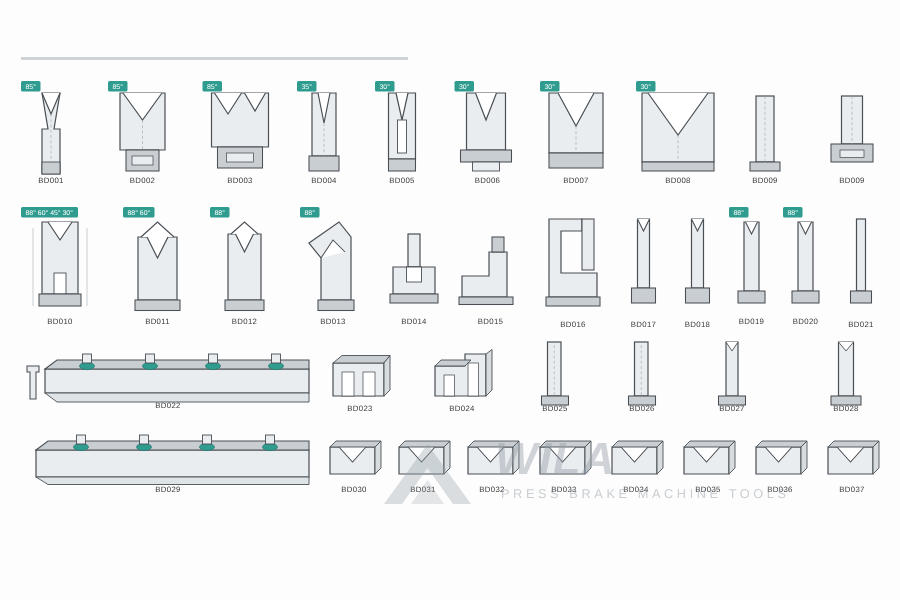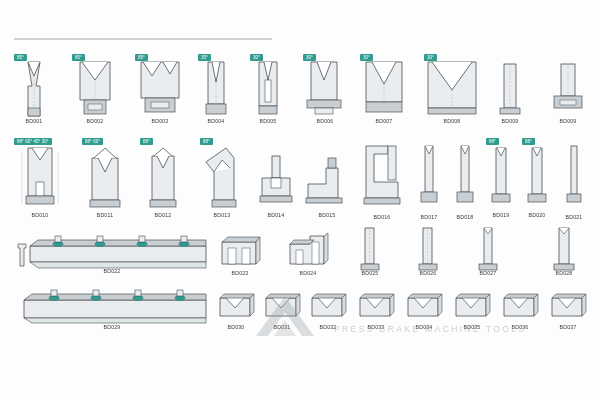--- a/index.html
+++ b/index.html
@@ -505,16 +505,17 @@
       <path d="M34 8 L38 4 L38 22 L34 26 Z" fill="#d7dcdf" stroke="#4a4f55" stroke-width="0.6"></path>
     </svg>
     <div class="cap" style="top:34px">BD037</div>
   </div>
 
   <div class="watermark">
     <svg class="wm-mark" viewBox="0 0 66 48">
       <path d="M4 44 L33 4 L62 44 L50 44 L33 20 L16 44 Z" fill="rgba(150,160,168,.35)"></path>
       <path d="M22 44 L33 28 L44 44 Z" fill="rgba(150,160,168,.25)"></path>
     </svg>
+    <div class="wm-text">WILA</div>
     <div class="wm-sub">PRESS BRAKE MACHINE TOOLS</div>
   </div>
 
 </div>
 
 </body></html>

